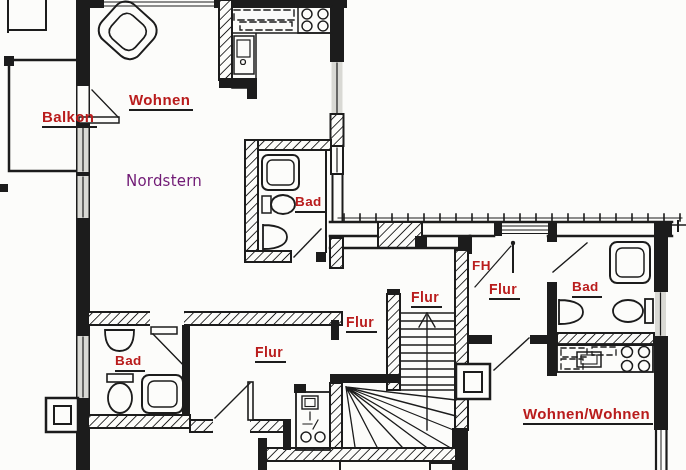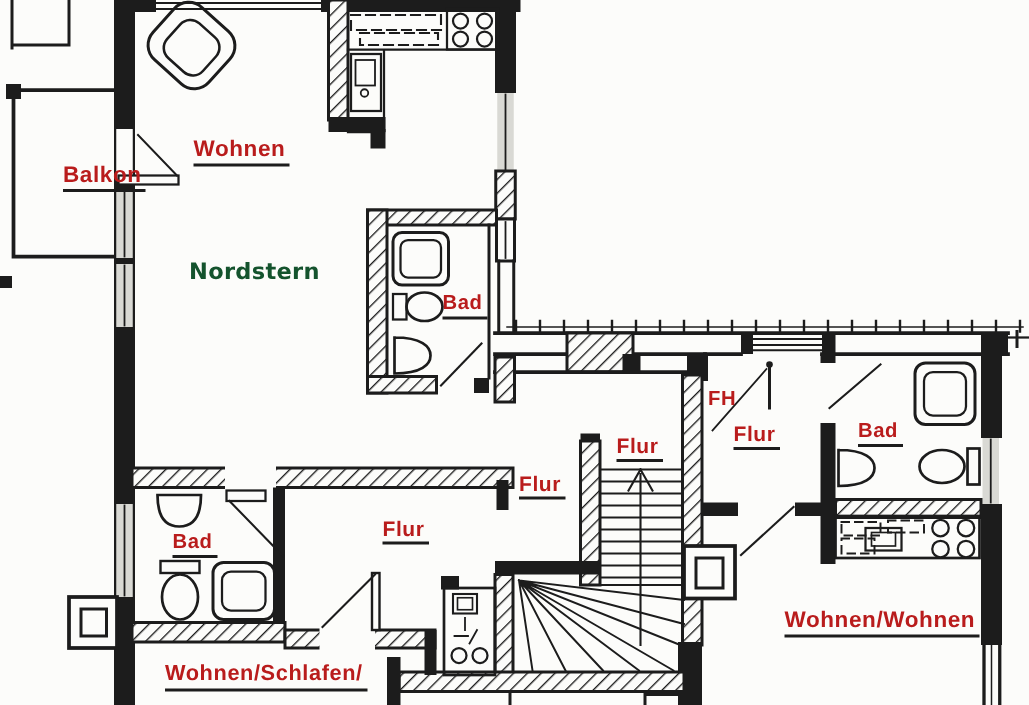--- a/index.html
+++ b/index.html
@@ -4,22 +4,22 @@
 <style>
   html,body{margin:0;padding:0;background:#e9e9e6;}
   .plan{position:relative;width:686px;height:470px;background:#fcfcfa;overflow:hidden;
         font-family:"Liberation Sans",sans-serif;}
   .plan svg{position:absolute;left:0;top:0;}
   .lbl{position:absolute;font-weight:bold;font-size:14px;color:#b91c1c;
        letter-spacing:.4px;white-space:nowrap;line-height:1;z-index:5;}
   .lbl.u{border-bottom:2.2px solid #1c1c1c;padding:0 3px 2px 0;}
   .big{font-size:15px;}
   .sm{font-size:13.5px;text-align:right;}
-  .digital{font-family:"DejaVu Sans",sans-serif;font-weight:700;font-size:15px;
-           color:#14532d;letter-spacing:.2px;}
+  .digital{font-family:"DejaVu Sans",sans-serif;font-weight:400;font-size:15px;
+           color:#701a75;letter-spacing:.2px;}
 </style>
 </head>
 <body>
 
 <div class="plan">
 
 <svg width="686" height="470" viewBox="0 0 686 470">
   <defs>
     <pattern id="hatch" patternUnits="userSpaceOnUse" width="6.5" height="6.5" patternTransform="rotate(45)">
       <rect width="6.5" height="6.5" fill="#fcfcfa"></rect>
@@ -269,15 +269,14 @@
 <div class="lbl digital" style="left:126px;top:174px;">Nordstern</div>
 <div class="lbl u sm" style="left:295px;top:195px;">Bad</div>
 <div class="lbl u sm" style="left:572px;top:280px;">Bad</div>
 <div class="lbl u sm" style="left:115px;top:354px;">Bad</div>
 <div class="lbl sm" style="left:472px;top:259px;">FH</div>
 <div class="lbl u" style="left:489px;top:282px;">Flur</div>
 <div class="lbl u" style="left:411px;top:290px;">Flur</div>
 <div class="lbl u" style="left:346px;top:315px;">Flur</div>
 <div class="lbl u" style="left:255px;top:345px;">Flur</div>
 <div class="lbl u big" style="left:523px;top:406px;">Wohnen/Wohnen</div>
-<div class="lbl u" style="left:110px;top:442px;font-size:14.5px;">Wohnen/Schlafen/</div>
 
 </div>
 
 </body></html>

